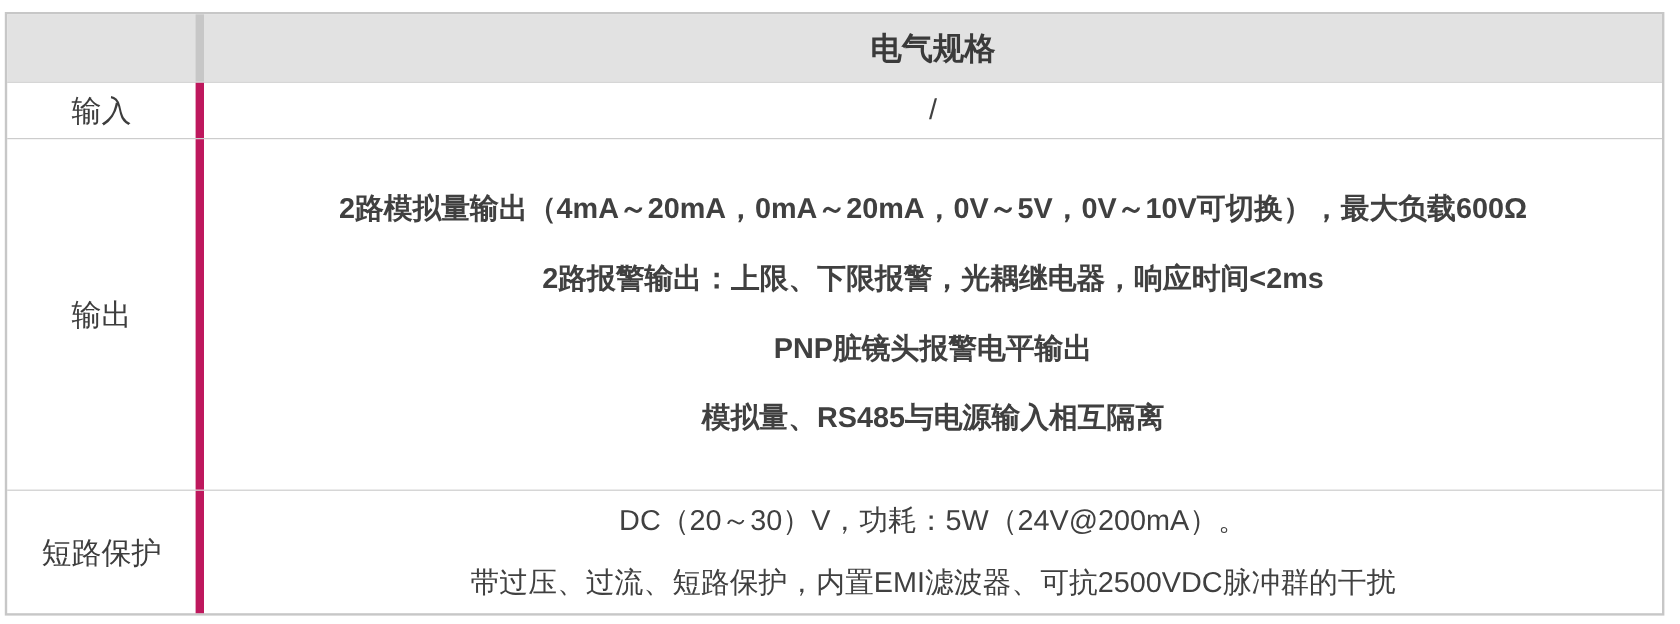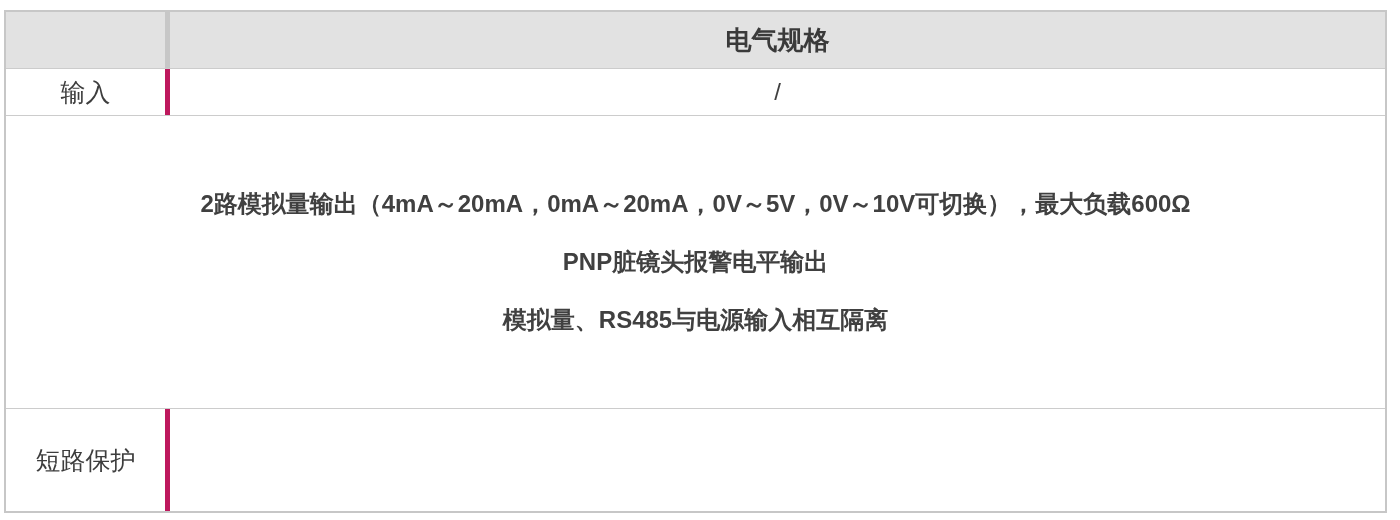--- a/index.html
+++ b/index.html
@@ -23,21 +23,21 @@
   .t-row {
     display: flex;
     align-items: stretch;
   }
   .t-row + .t-row {
     border-top: 1px solid #cccccc;
   }
   .cell-label {
     width: 164px;
     flex: 0 0 164px;
-    border-right: 5px solid #be185d;
+    border-right: 7px solid #be185d;
     display: flex;
     align-items: center;
     justify-content: center;
     font-size: 25px;
     color: #3d3d3d;
     box-sizing: border-box;
   }
   .cell-content {
     flex: 1 1 auto;
     display: flex;
@@ -73,24 +73,30 @@
   </div>
 
   <div class="t-row row-input">
     <div class="cell-label">输入</div>
     <div class="cell-content">
       <div class="line">/</div>
     </div>
   </div>
 
   <div class="t-row row-output">
+    <div class="cell-label">输出</div>
     <div class="cell-content">
       <div class="line">2路模拟量输出（4mA～20mA，0mA～20mA，0V～5V，0V～10V可切换），最大负载600Ω</div>
+      <div class="line">2路报警输出：上限、下限报警，光耦继电器，响应时间&lt;2ms</div>
       <div class="line">PNP脏镜头报警电平输出</div>
       <div class="line">模拟量、RS485与电源输入相互隔离</div>
     </div>
   </div>
 
   <div class="t-row row-power">
     <div class="cell-label">短路保护</div>
+    <div class="cell-content">
+      <div class="line">DC（20～30）V，功耗：5W（24V@200mA）。</div>
+      <div class="line">带过压、过流、短路保护，内置EMI滤波器、可抗2500VDC脉冲群的干扰</div>
+    </div>
   </div>
 
 </div>
 
 </body></html>

